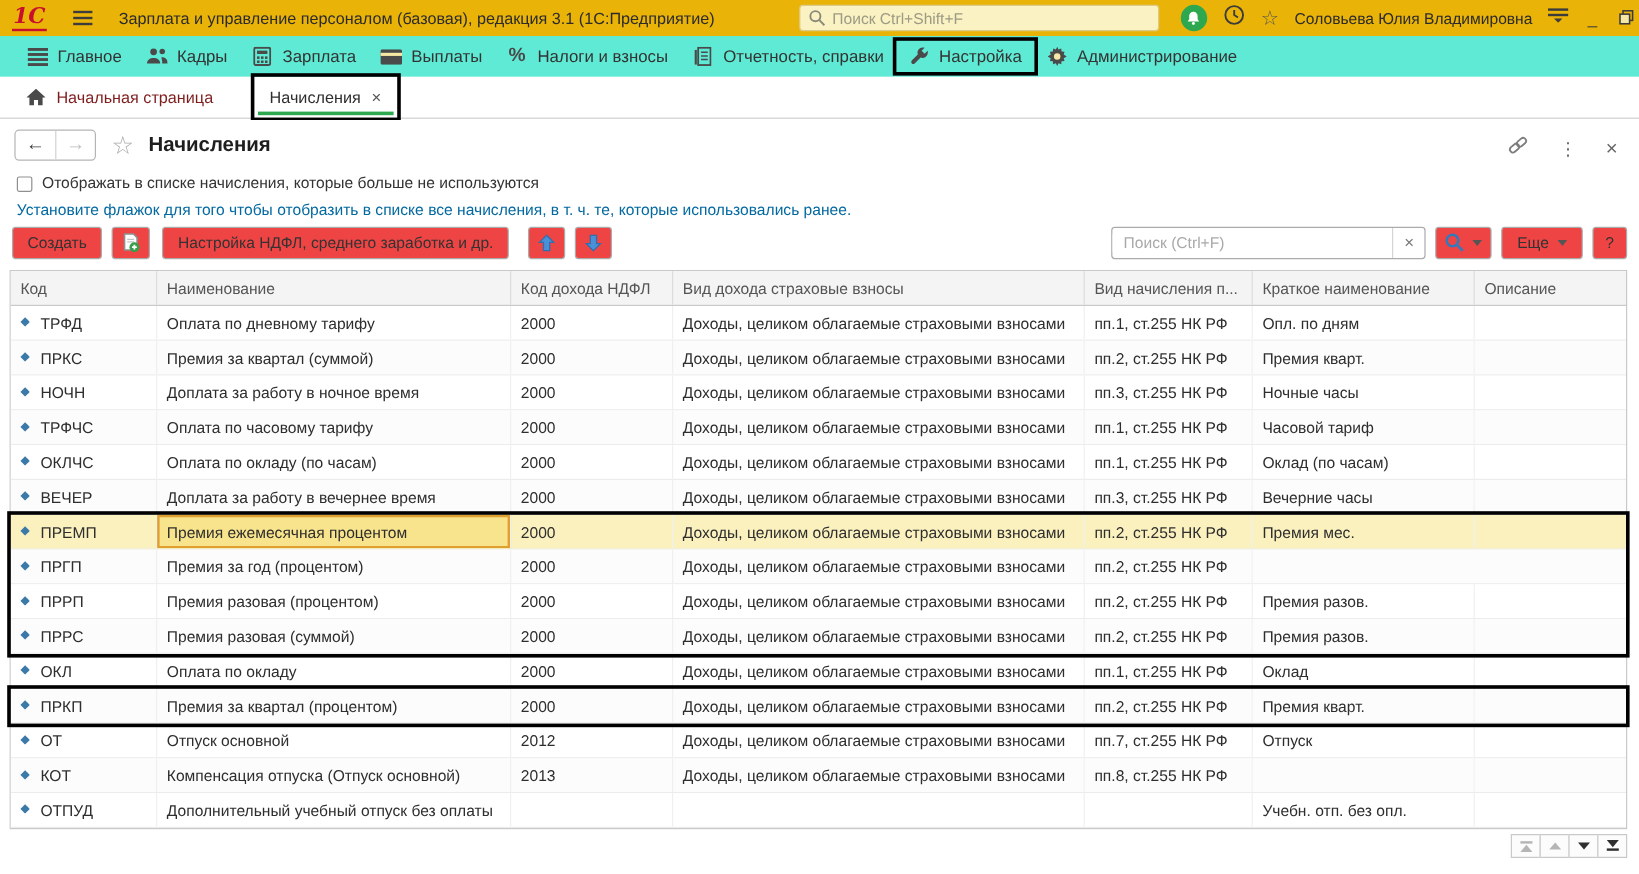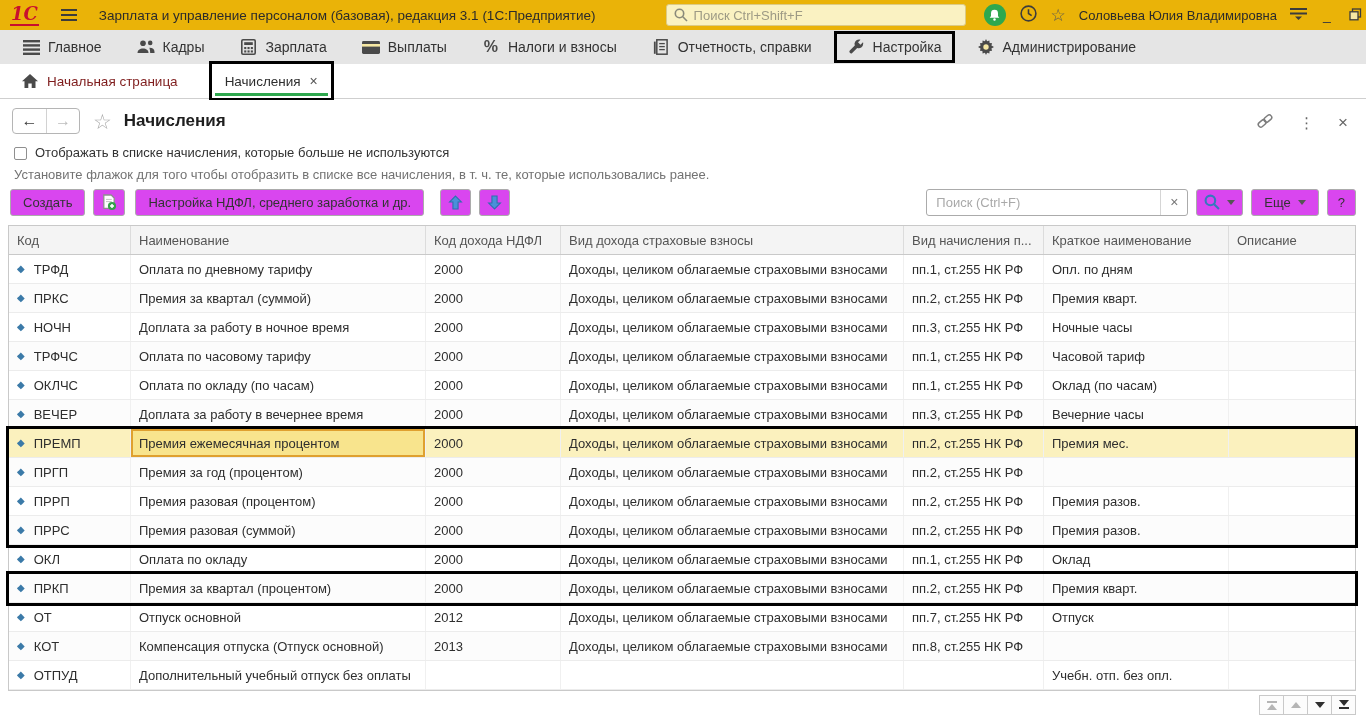--- a/index.html
+++ b/index.html
@@ -22,22 +22,22 @@
   .tb-search input::placeholder { color:#9d9a85; }
   .tb-right { display:flex; align-items:center; gap:13px; margin-left:18px; flex:1; }
   .bell-btn { width:22px; height:22px; border-radius:50%; background:#2EA84E; display:flex;
               align-items:center; justify-content:center; flex:none; }
   .tb-user { font-size:13px; color:#2b2b2b; white-space:nowrap; }
   .tb-star { font-size:17px; color:#555; line-height:1; }
   .win-ctrls { margin-left:auto; display:flex; align-items:center; gap:14px; padding-right:4px; }
   .winbtn { color:#3c3c3c; font-size:14px; line-height:1; text-align:center; min-width:14px; }
 
   
-  .menubar { position:absolute; top:30px; left:0; right:0; height:34px; background:#e5e5e5;
-             display:flex; align-items:center; padding:0 0 0 12px; gap:15px; }
+  .menubar { position:absolute; top:30px; left:0; right:0; height:34px; background:#5eead4;
+             display:flex; align-items:center; padding:0 0 0 12px; }
   .menu-item { display:flex; align-items:center; gap:8px; padding:5px 10px; font-size:14px; color:#333;
                white-space:nowrap; cursor:default; }
   .menu-item .mi { display:flex; align-items:center; justify-content:center; width:18px; }
   .menu-item.annotated { outline:3px solid #000; outline-offset:0; }
   .pct { font-weight:bold; font-size:16px; color:#4a4a4a; }
 
   
   .tabbar { position:absolute; top:64px; left:0; right:0; height:35px; background:#fff;
             border-bottom:1px solid #cfcfcf; display:flex; align-items:center; padding-left:12px; }
   .home-tab { display:flex; align-items:center; gap:9px; padding:8px 10px; font-size:13.5px; color:#7f1d1d; }
@@ -55,25 +55,25 @@
   .histbtn + .histbtn { border-left:1px solid #d2d2d2; }
   .histbtn.enabled { color:#3c3c3c; } .histbtn.disabled { color:#bcbcbc; }
   .nav-star { font-size:21px; color:#ababab; margin-left:13px; line-height:1; }
   .page-title { font-size:17px; font-weight:bold; color:#1e1e1e; margin-left:12px; }
   .page-actions { position:absolute; top:12px; right:18px; display:flex; align-items:center; gap:24px; }
   .pa-dots { font-size:15px; color:#666; } .pa-close { font-size:17px; color:#666; }
 
   .chk-row { position:absolute; top:45px; left:14px; display:flex; align-items:flex-end; gap:8px;
              font-size:13px; color:#333; }
   .checkbox { width:13px; height:13px; border:1px solid #8f8f8f; border-radius:2px; background:#fff; flex:none; }
-  .hint { position:absolute; top:67px; left:14px; font-size:13px; color:#737373; }
+  .hint { position:absolute; top:67px; left:14px; font-size:13px; color:#0369a1; }
 
   
   .toolbar { position:absolute; top:88px; left:10px; right:10px; height:28px; display:flex; align-items:center; }
-  .btn { height:27px; background:#d946ef; border:1px solid #ABABAB; border-radius:3px; padding:0 12px;
+  .btn { height:27px; background:#ef4444; border:1px solid #ABABAB; border-radius:3px; padding:0 12px;
          font-size:13px; color:#333; display:flex; align-items:center; gap:7px; white-space:nowrap; }
   .btn + .btn { margin-left:8px; }
   .iconbtn { padding:0 7px; }
   .caret { width:0; height:0; border-left:4px solid transparent; border-right:4px solid transparent;
            border-top:5px solid #555; }
   .tb-spacer { flex:1; }
   .searchbox { display:flex; align-items:center; height:27px; width:262px; border:1px solid #ABABAB;
                border-radius:3px; background:#fff; overflow:hidden; }
   .searchbox input { flex:1; border:none; outline:none; padding:0 9px; font-size:13px; color:#444;
                      font-family:"Liberation Sans", sans-serif; }

